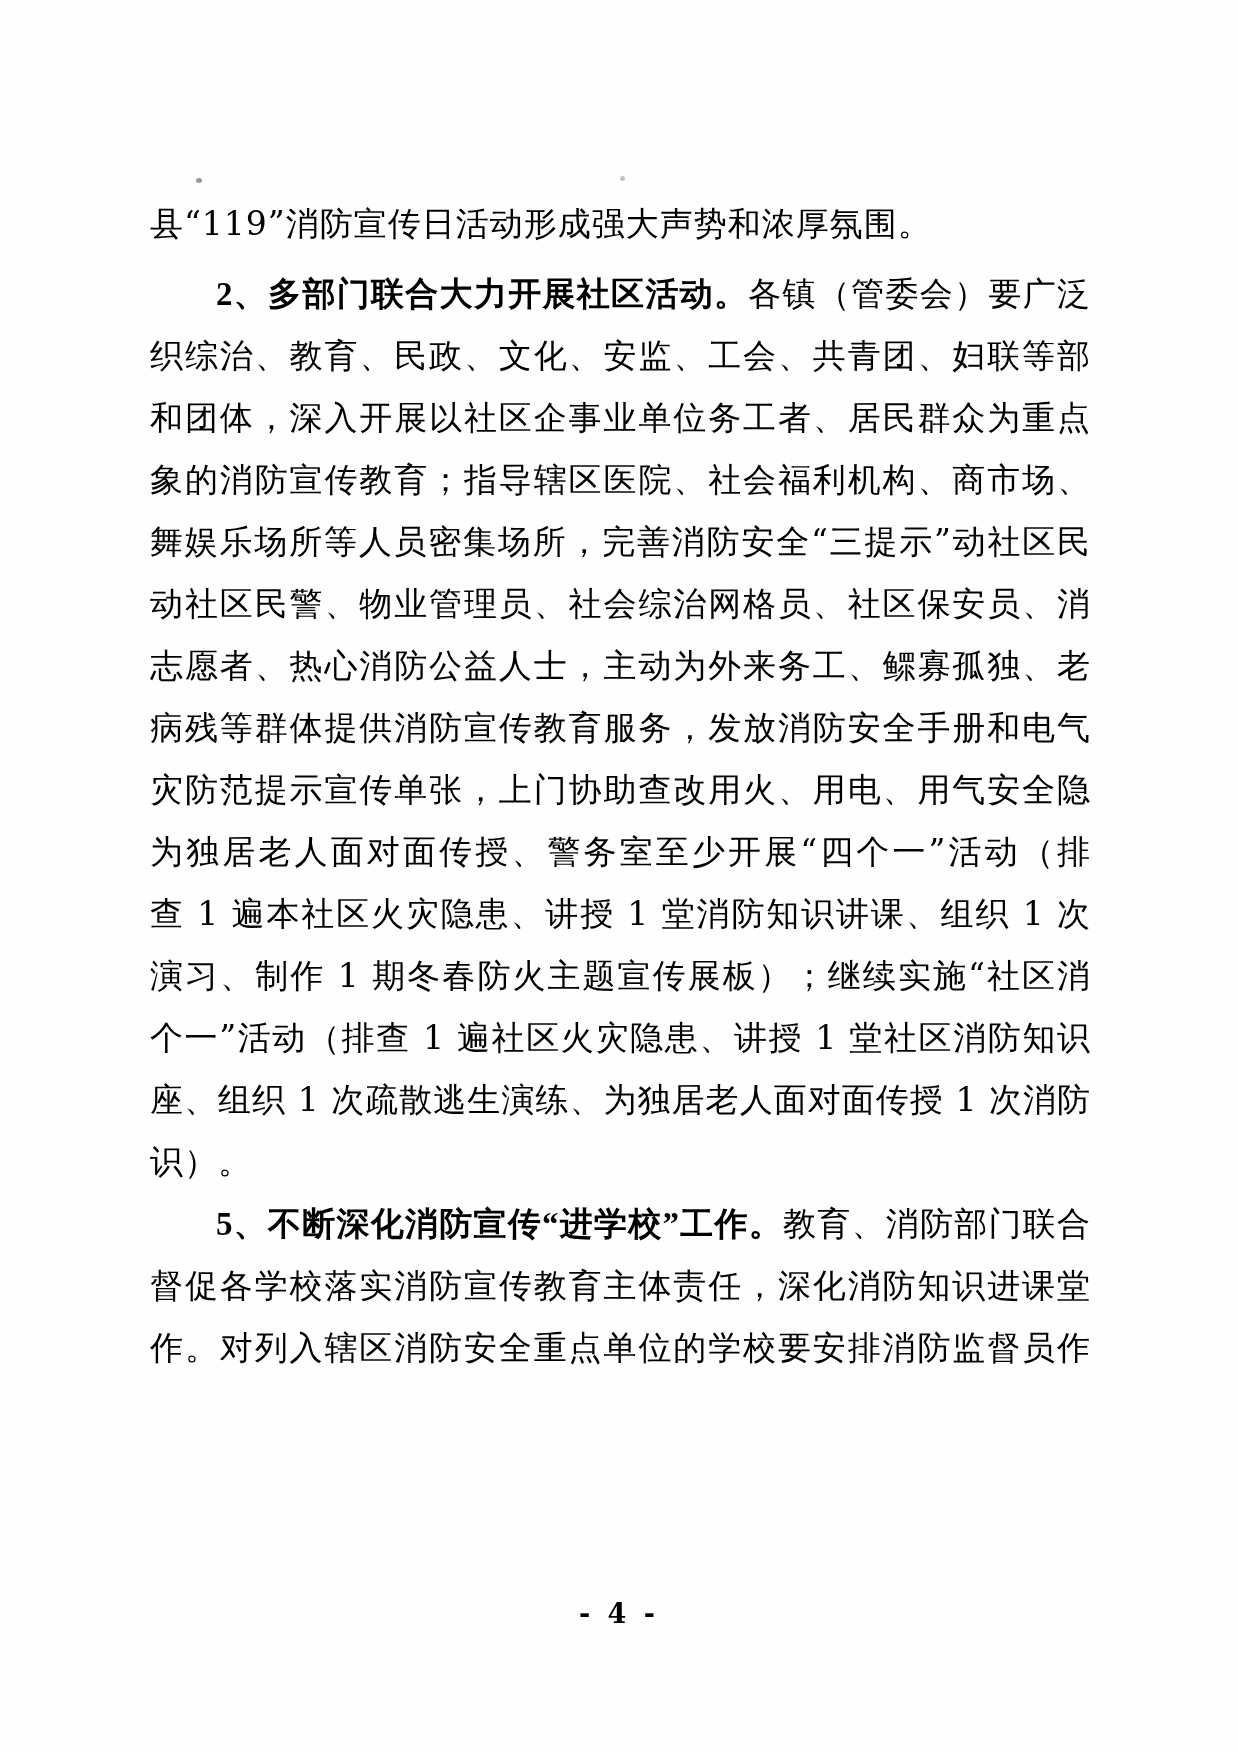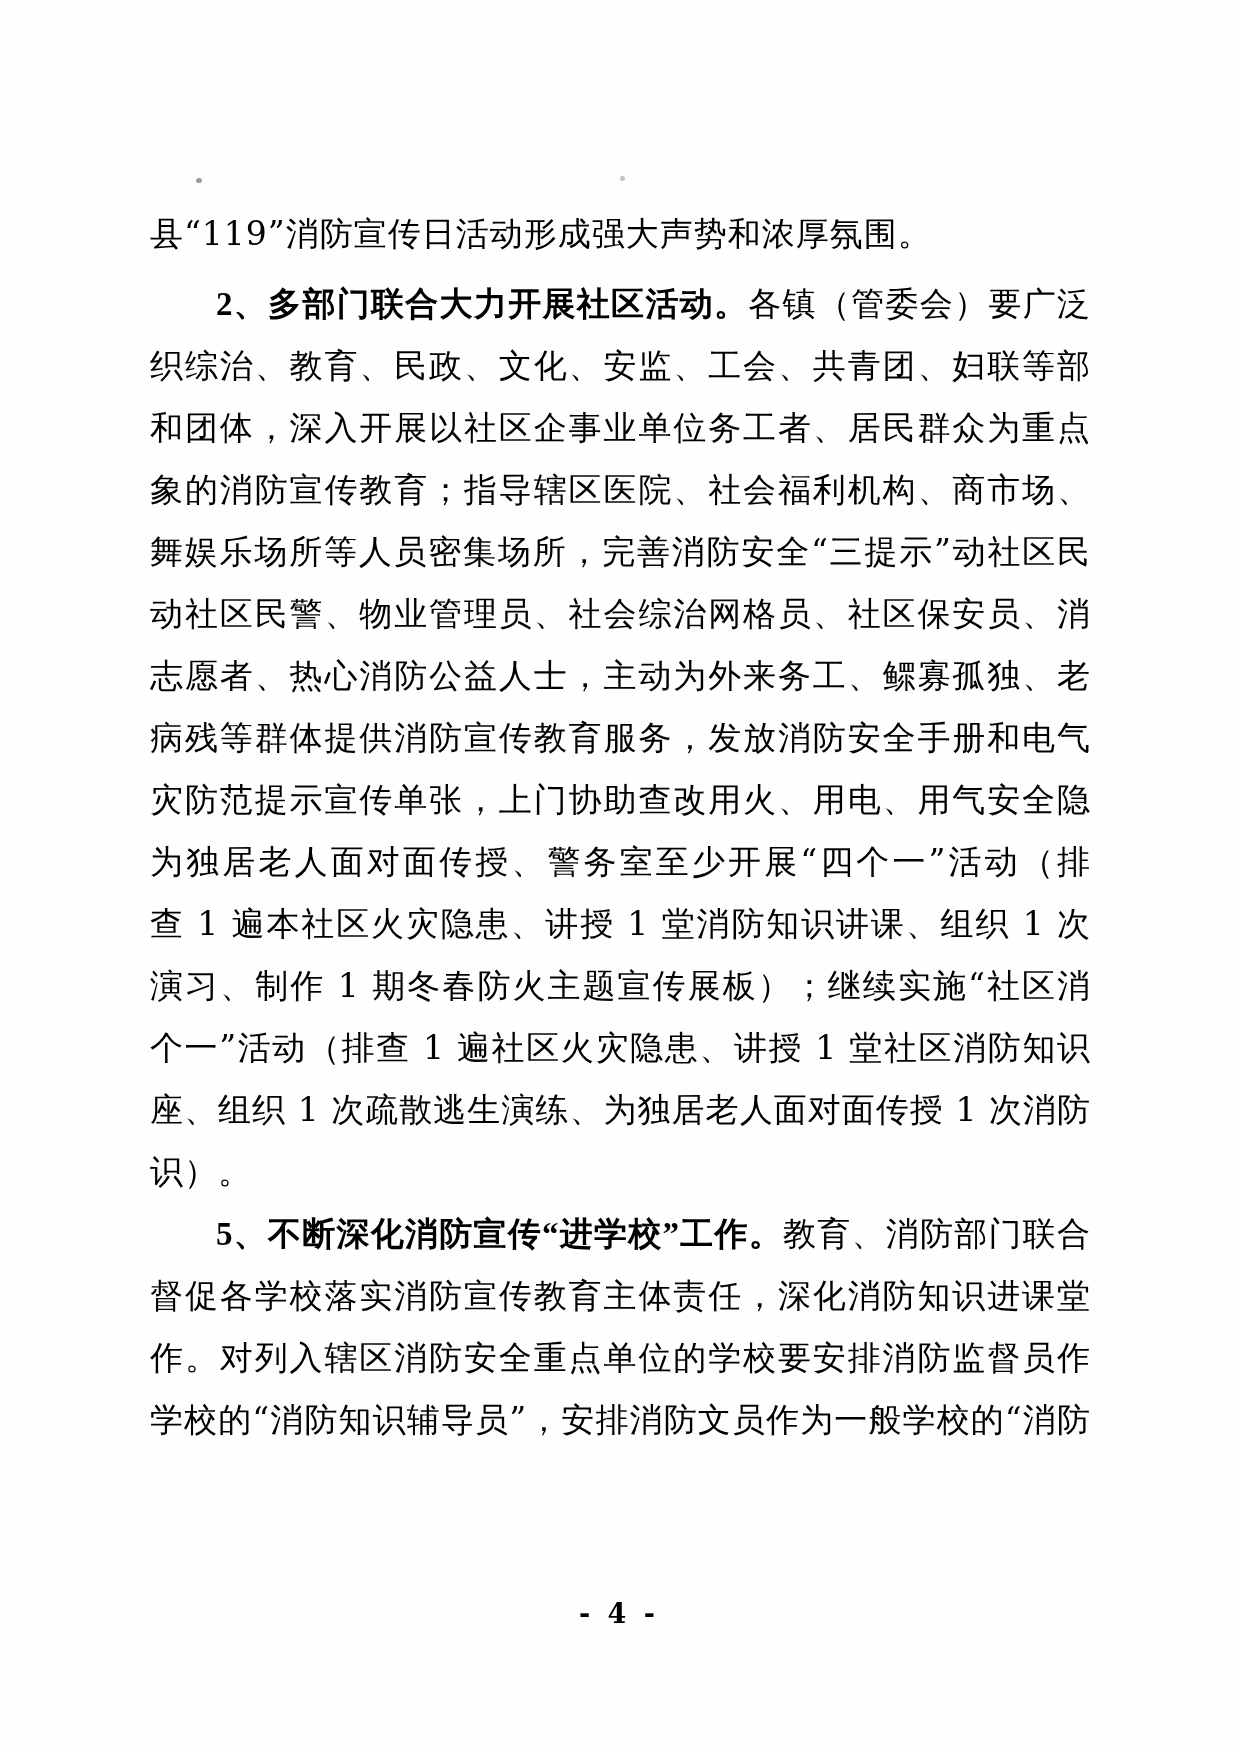--- a/index.html
+++ b/index.html
@@ -10,21 +10,21 @@
     height: 1752px;
     background: #fefefe;
     color: #000;
     font-family: "DejaVu Serif", "Liberation Serif", serif;
     overflow: hidden;
     margin: 0 auto;
   }
   .doc-body {
     position: absolute;
     left: 150px;
-    top: 203px;
+    top: 193px;
     width: 941px;
     font-size: 33px;
   }
   .line {
     height: 62px;
     line-height: 62px;
     text-align: left;
     white-space: nowrap;
     letter-spacing: 1px;
   }
@@ -76,17 +76,16 @@
       <div class="line justify"><span>灾防范提示宣传单张，上门协助查改用火、用电、用气安全隐患。</span></div>
       <div class="line justify"><span>为独居老人面对面传授、警务室至少开展“四个一”活动（排</span></div>
       <div class="line justify"><span>查 1 遍本社区火灾隐患、讲授 1 堂消防知识讲课、组织 1 次逃生</span></div>
       <div class="line justify"><span>演习、制作 1 期冬春防火主题宣传展板）；继续实施“社区消防宣</span></div>
       <div class="line justify"><span>个一”活动（排查 1 遍社区火灾隐患、讲授 1 堂社区消防知识讲</span></div>
       <div class="line justify"><span>座、组织 1 次疏散逃生演练、为独居老人面对面传授 1 次消防常</span></div>
       <div class="line"><span>识）。</span></div>
       <div class="line justify indent"><span class="seg-bold">5、不断深化消防宣传“进学校”工作。</span><span>教育、消防部门联合</span></div>
       <div class="line justify"><span>督促各学校落实消防宣传教育主体责任，深化消防知识进课堂工</span></div>
       <div class="line justify"><span>作。对列入辖区消防安全重点单位的学校要安排消防监督员作为</span></div>
-      <div class="line justify"><span>学校的“消防知识辅导员”，安排消防文员作为一般学校的“消防</span></div>
     </div>
 
   <div class="page-number">- 4 -</div>
 </div>
 
 </body></html>

